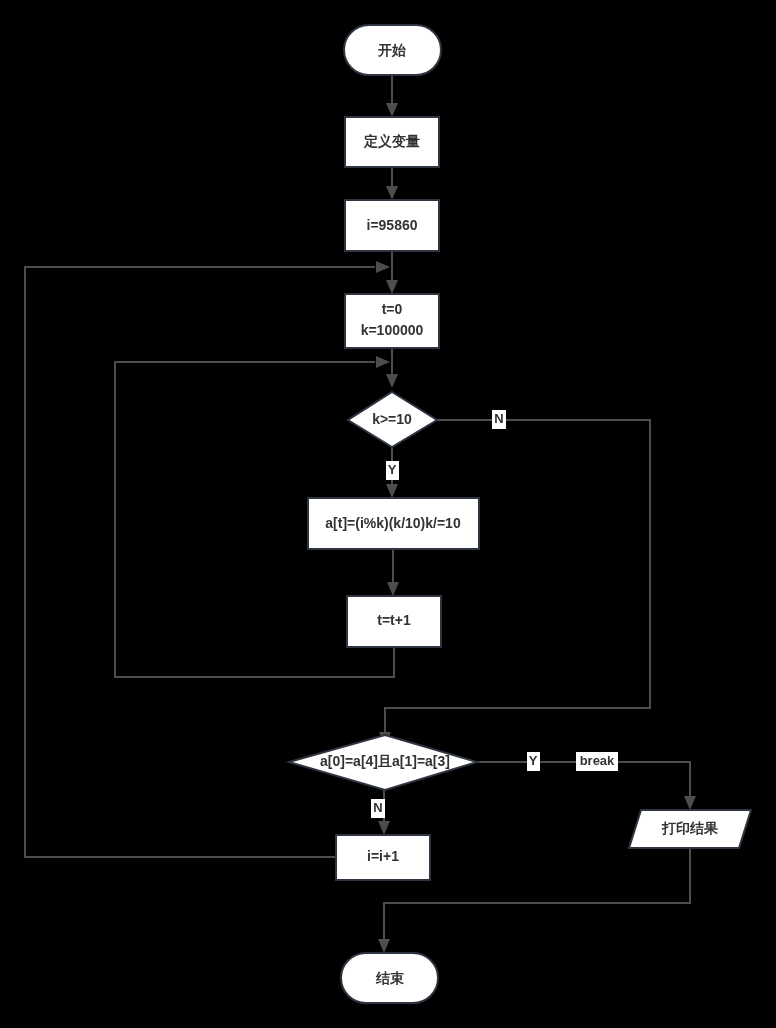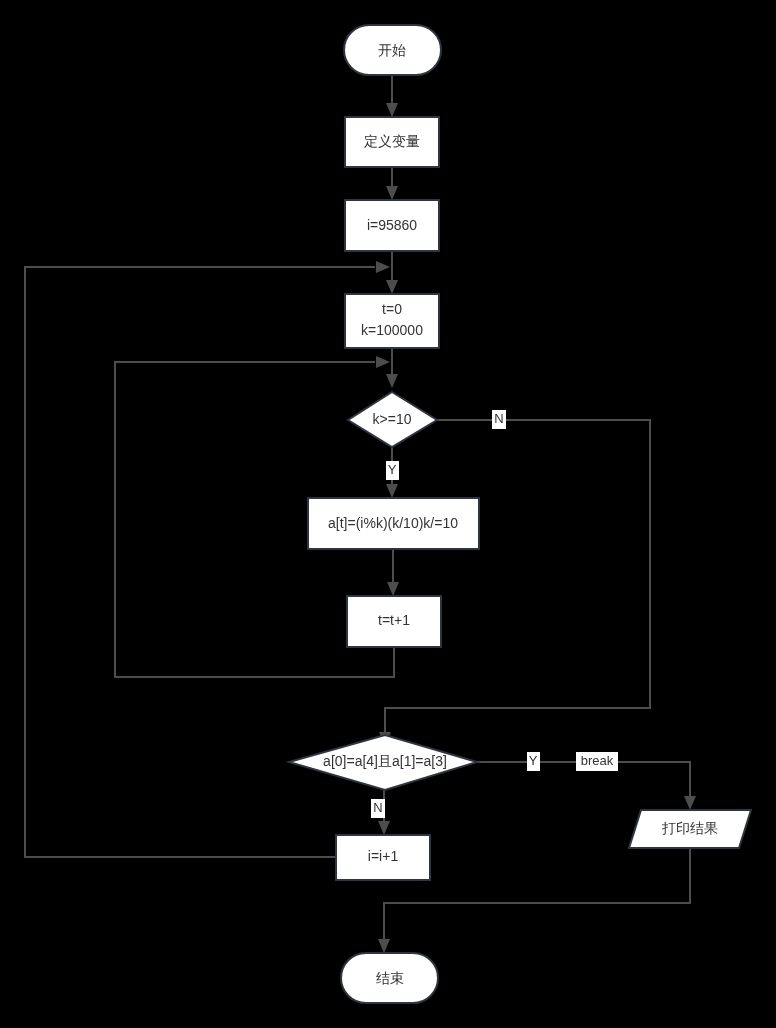--- a/index.html
+++ b/index.html
@@ -11,20 +11,21 @@
     width: 776px;
     height: 1028px;
     overflow: hidden;
     font-family: "Liberation Sans", "DejaVu Sans", sans-serif;
   }
   #canvas-wrap {
     position: relative;
     width: 752px;
     height: 1028px;
     background: #000000;
+    font-weight: bold;
   }
   svg#flow {
     position: absolute;
     left: 0;
     top: 0;
     width: 776px;
     height: 1028px;
     display: block;
   }
   .node-shape {

